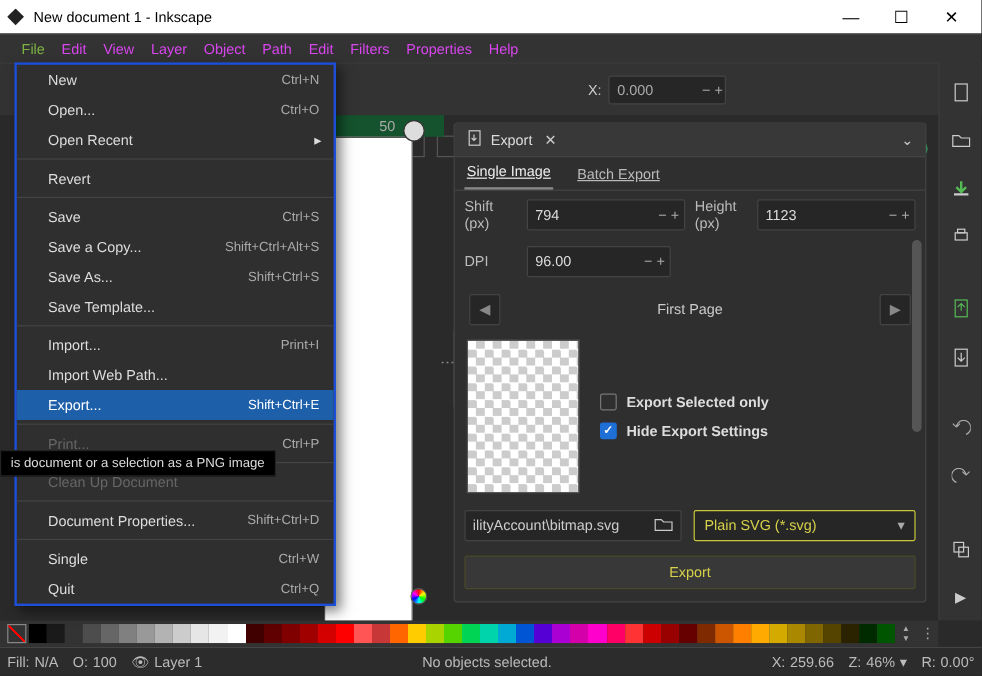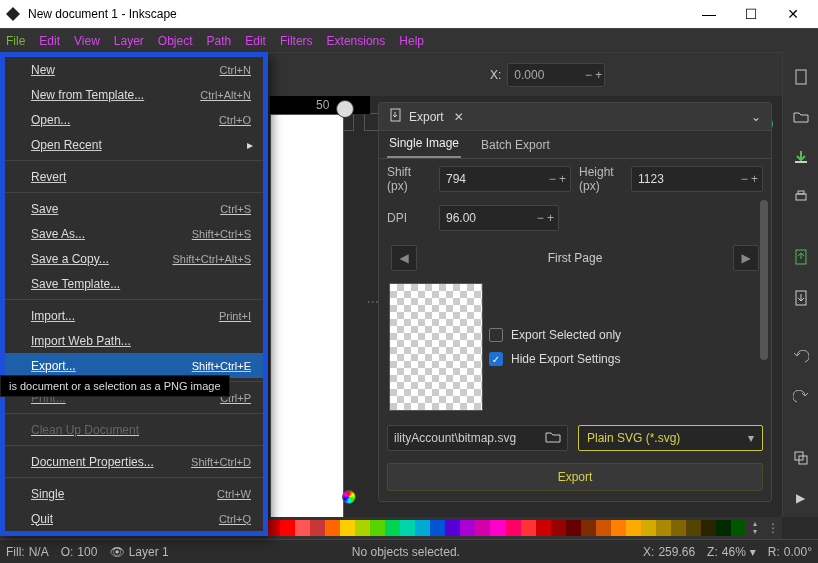--- a/index.html
+++ b/index.html
@@ -3,58 +3,58 @@
 <meta charset="utf-8">
 <style>
 * { margin: 0; padding: 0; box-sizing: border-box; font-family: "Segoe UI", Arial, sans-serif; font-size: 12px; }
 body { width: 818px; height: 563px; background: #2a2a2a; color: #ccc; overflow: hidden; position: relative; }
 .titlebar { height: 28px; background: #fff; color: #000; display: flex; align-items: center; padding: 0 4px; }
 .titlebar .icon { width: 18px; height: 18px; margin-right: 6px; display:flex;align-items:center;justify-content:center;}
 .titlebar .title { flex: 1; font-size: 12px; }
 .titlebar .ctrl { width: 42px; height: 28px; display: flex; align-items: center; justify-content: center; font-size: 14px; }
 .menubar { height: 24px; background: #333; display: flex; align-items: center; padding: 0 6px; gap: 14px; border-top:1px solid #444;}
 .menubar span { color: #d946ef; cursor: pointer; }
-.menubar span.active { color: #7cb342; }
+.menubar span.active { color: #7cb342; margin-left: 12px; }
 .toolbar-row { height: 44px; background: #333; border-top: 1px solid #3c3c3c; display: flex; align-items: center; padding: 0 8px; position:relative;}
 .toolbar-row .coord-group{position:absolute; left:490px; display:flex;align-items:center;gap:6px;}
 .coord-input{background:#262626;color:#aaa;border:1px solid #444;height:24px;width:98px;padding:0 6px;display:flex;align-items:center;border-radius:2px;position:relative;}
 .coord-input .stepper{position:absolute;right:2px;display:flex;align-items:center;gap:2px;color:#aaa;}
 .right-iconbar{position:absolute;right:0;top:52px;width:36px;bottom:46px;background:#333;display:flex;flex-direction:column;align-items:center;padding-top:16px;gap:22px;border-left:1px solid #3c3c3c;}
 .right-iconbar .ic{width:20px;height:20px;color:#ccc;display:flex;align-items:center;justify-content:center;}
-.dropdown{position:absolute;left:0;top:52px;width:268px;background:#2f2f2f;border:5px solid #1d4ed8;box-shadow:4px 4px 10px rgba(0,0,0,.5);z-index:50;text-decoration:underline;}
+.dropdown{position:absolute;left:12px;top:52px;width:268px;background:#2f2f2f;border:2px solid #1d4ed8;box-shadow:4px 4px 10px rgba(0,0,0,.5);z-index:50;}
 .dropdown .item{display:flex;align-items:center;justify-content:space-between;height:25px;padding:0 12px 0 26px;color:#ddd;position:relative;}
 .dropdown .item.hl{background:#1e5faa;color:#fff;}
 .dropdown .item.hl .accel{color:#fff;}
 .dropdown .item.dis{color:#666;}
 .dropdown .item .accel{color:#aaa;font-size:11px;}
 .dropdown .sep{height:1px;background:#444;margin:3px 0;}
 .dropdown .sub-ind{position:absolute;right:10px;}
 .tooltip{position:absolute; left:0; top:375px; background:#000; color:#ddd; padding:4px 8px; font-size:11px; z-index:60; border:1px solid #222;}
 .canvas-area{position:absolute;left:270px;top:52px;width:100px;height:448px;}
-.ruler-top{position:absolute;left:0;top:44px;right:0;height:18px;background:#000000;color:#aaa;font-size:9px;}
+.ruler-top{position:absolute;left:0;top:44px;right:0;height:18px;background:#14532d;color:#aaa;font-size:9px;}
 .ruler-top span{position:absolute;top:2px;}
 .page-white{position:absolute;left:0;top:62px;width:74px;height:420px;background:#fff;border:1px solid #555;}
 .page-badge{position:absolute;left:66px;top:48px;width:18px;height:18px;background:#ddd;border-radius:50%;border:1px solid #333;}
 .canvas-scroll{position:absolute;right:-16px;top:220px;width:8px;height:70px;background:#555;border-radius:4px;}
 .export-panel{position:absolute;left:378px;top:102px;width:394px;height:400px;background:#2f2f2f;border:1px solid #444;border-radius:3px;}
 .export-tab{height:28px;background:#383838;display:flex;align-items:center;padding:0 10px;gap:6px;border-bottom:1px solid #444;}
 .export-tab .lbl{color:#ddd;}
 .export-tab .close{color:#ccc;margin-left:4px;}
 .export-tab .spacer{flex:1;}
 .export-tab .chev{color:#ccc;}
 .sub-tabs{height:28px;display:flex;align-items:flex-end;padding:0 8px;gap:18px;border-bottom:1px solid #444;}
-.sub-tabs span{padding:6px 2px;color:#bbb;}
+.sub-tabs span{padding:6px 2px;color:#bbb;text-decoration:underline;}
 .sub-tabs span.act{color:#eee;border-bottom:2px solid #888;}
 .dim-row{display:flex;align-items:center;padding:6px 8px;gap:8px;}
 .dim-label{width:44px;color:#bbb;line-height:14px;}
 .num-input{flex:1;background:#262626;border:1px solid #444;height:26px;display:flex;align-items:center;padding:0 6px;color:#ddd;position:relative;border-radius:2px;min-width:60px;}
 .num-input .stepper{position:absolute;right:4px;display:flex;gap:2px;color:#aaa;}
 .pager{display:flex;align-items:center;justify-content:space-between;padding:8px 12px;}
 .pager .arrow{width:26px;height:26px;background:#262626;border:1px solid #444;display:flex;align-items:center;justify-content:center;color:#888;border-radius:2px;}
-.preview-row{display:flex;padding:4px 10px;gap:6px;}
+.preview-row{display:flex;padding:4px 10px;gap:17px;font-weight:bold;}
 .thumb{width:94px;height:128px;background:repeating-conic-gradient(#ccc 0% 25%, #fff 0% 50%) 0 0/14px 14px; border:1px solid #555;}
 .opts{flex:1;display:flex;flex-direction:column;gap:10px;justify-content:center;}
 .chk{display:flex;align-items:center;gap:8px;color:#ddd;}
 .chk .box{width:14px;height:14px;border:1px solid #777;border-radius:2px;display:flex;align-items:center;justify-content:center;}
 .chk .box.on{background:#1e6fd6;border-color:#1e6fd6;}
 .chk .box.on::after{content:"✓";color:#fff;font-size:10px;}
 .out-row{display:flex;padding:10px 8px;gap:10px;}
 .out-path{flex:1;background:#262626;border:1px solid #444;height:26px;display:flex;align-items:center;padding:0 6px;color:#ccc;border-radius:2px;position:relative;}
 .out-path .fico{position:absolute;right:6px;}
 .fmt-select{flex:1;background:#262626;border:1px solid #c9c63c;height:26px;display:flex;align-items:center;padding:0 8px;color:#d6d14a;border-radius:2px;position:relative;}
@@ -96,21 +96,21 @@
 
 <div class="menubar">
   <span class="active">File</span>
   <span>Edit</span>
   <span>View</span>
   <span>Layer</span>
   <span>Object</span>
   <span>Path</span>
   <span>Edit</span>
   <span>Filters</span>
-  <span>Extensions</span>
+  <span>Properties</span>
   <span>Help</span>
 </div>
 
 <div class="toolbar-row">
   <span class="arrow-icon">
     <svg width="18" height="18" viewBox="0 0 18 18">
         <path d="M2 2 L2 14 L6 10 L9 16 L11 15 L8 9 L14 9 Z" fill="#888"></path>
       </svg>
   </span>
   <div class="top-align-icons">
@@ -136,48 +136,44 @@
   </span>
   <div class="top-tri">◀</div>
 </div>
 
 <div class="dropdown" id="file-dd">
     <div class="item">
       <span>New</span>
       <span class="accel">Ctrl+N</span>
     </div>
     <div class="item">
-      <span>New from Template...</span>
-      <span class="accel">Ctrl+Alt+N</span>
-    </div>
-    <div class="item">
       <span>Open...</span>
       <span class="accel">Ctrl+O</span>
     </div>
     <div class="item">
       <span>Open Recent</span>
       <span class="sub-ind">▸</span>
     </div>
     <div class="sep"></div>
     <div class="item">
       <span>Revert</span>
       <span class="accel"></span>
     </div>
     <div class="sep"></div>
     <div class="item">
       <span>Save</span>
       <span class="accel">Ctrl+S</span>
     </div>
     <div class="item">
+      <span>Save a Copy...</span>
+      <span class="accel">Shift+Ctrl+Alt+S</span>
+    </div>
+    <div class="item">
       <span>Save As...</span>
       <span class="accel">Shift+Ctrl+S</span>
-    </div>
-    <div class="item">
-      <span>Save a Copy...</span>
-      <span class="accel">Shift+Ctrl+Alt+S</span>
     </div>
     <div class="item">
       <span>Save Template...</span>
       <span class="accel"></span>
     </div>
     <div class="sep"></div>
     <div class="item">
       <span>Import...</span>
       <span class="accel">Print+I</span>
     </div>

